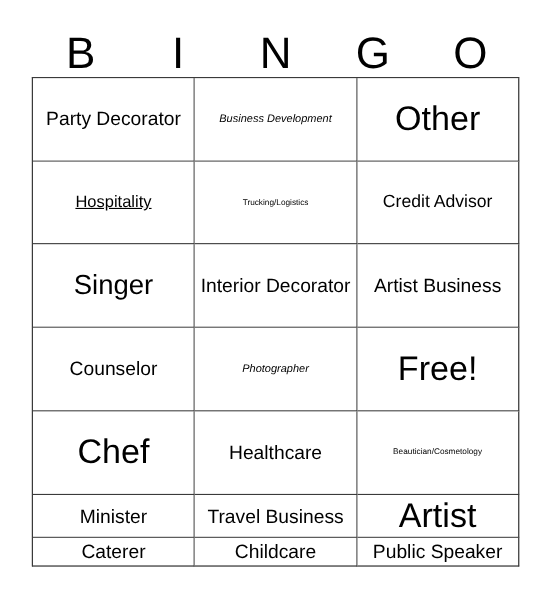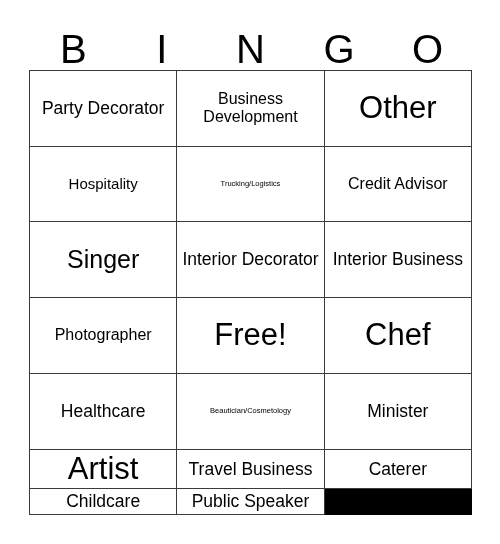--- a/index.html
+++ b/index.html
@@ -81,22 +81,22 @@
     text-align: center;
     line-height: 1.12;
     color: #000000;
     word-break: normal;
     overflow-wrap: break-word;
     hyphens: none;
   }
 
   
   .fs-xxs { font-size: 7.5px;  line-height: 1.1; }
-  .fs-xs  { font-size: 16px; line-height: 1.15; }
-  .fs-sm  { font-size: 15px;   line-height: 1.15; }
+  .fs-xs  { font-size: 10px; line-height: 1.15; font-style: italic; }
+  .fs-sm  { font-size: 15px;   line-height: 1.15; text-decoration: underline; }
   .fs-md  { font-size: 17.5px; line-height: 1.18; }
   .fs-lg  { font-size: 16px;   line-height: 1.18; }
   .fs-xl  { font-size: 25px;   line-height: 1.15; }
   .fs-xxl { font-size: 31px;   line-height: 1.12; }
 </style>
 </head>
 <body>
 
 <div id="bingo-card">
 
@@ -127,45 +127,48 @@
       <div class="bingo-cell">
         <span class="cell-text fs-lg">Credit Advisor</span>
       </div>
       <div class="bingo-cell">
         <span class="cell-text fs-xl">Singer</span>
       </div>
       <div class="bingo-cell">
         <span class="cell-text fs-md">Interior Decorator</span>
       </div>
       <div class="bingo-cell">
-        <span class="cell-text fs-md">Interior Business</span>
+        <span class="cell-text fs-md">Artist Business</span>
+      </div>
+      <div class="bingo-cell">
+        <span class="cell-text fs-md">Counselor</span>
       </div>
       <div class="bingo-cell">
         <span class="cell-text fs-xs">Photographer</span>
       </div>
       <div class="bingo-cell">
         <span class="cell-text fs-xxl">Free!</span>
       </div>
       <div class="bingo-cell">
         <span class="cell-text fs-xxl">Chef</span>
       </div>
       <div class="bingo-cell">
         <span class="cell-text fs-md">Healthcare</span>
       </div>
       <div class="bingo-cell">
         <span class="cell-text fs-xxs">Beautician/Cosmetology</span>
       </div>
       <div class="bingo-cell">
         <span class="cell-text fs-md">Minister</span>
       </div>
       <div class="bingo-cell">
-        <span class="cell-text fs-xxl">Artist</span>
+        <span class="cell-text fs-md">Travel Business</span>
       </div>
       <div class="bingo-cell">
-        <span class="cell-text fs-md">Travel Business</span>
+        <span class="cell-text fs-xxl">Artist</span>
       </div>
       <div class="bingo-cell">
         <span class="cell-text fs-md">Caterer</span>
       </div>
       <div class="bingo-cell">
         <span class="cell-text fs-md">Childcare</span>
       </div>
       <div class="bingo-cell">
         <span class="cell-text fs-md">Public Speaker</span>
       </div>

